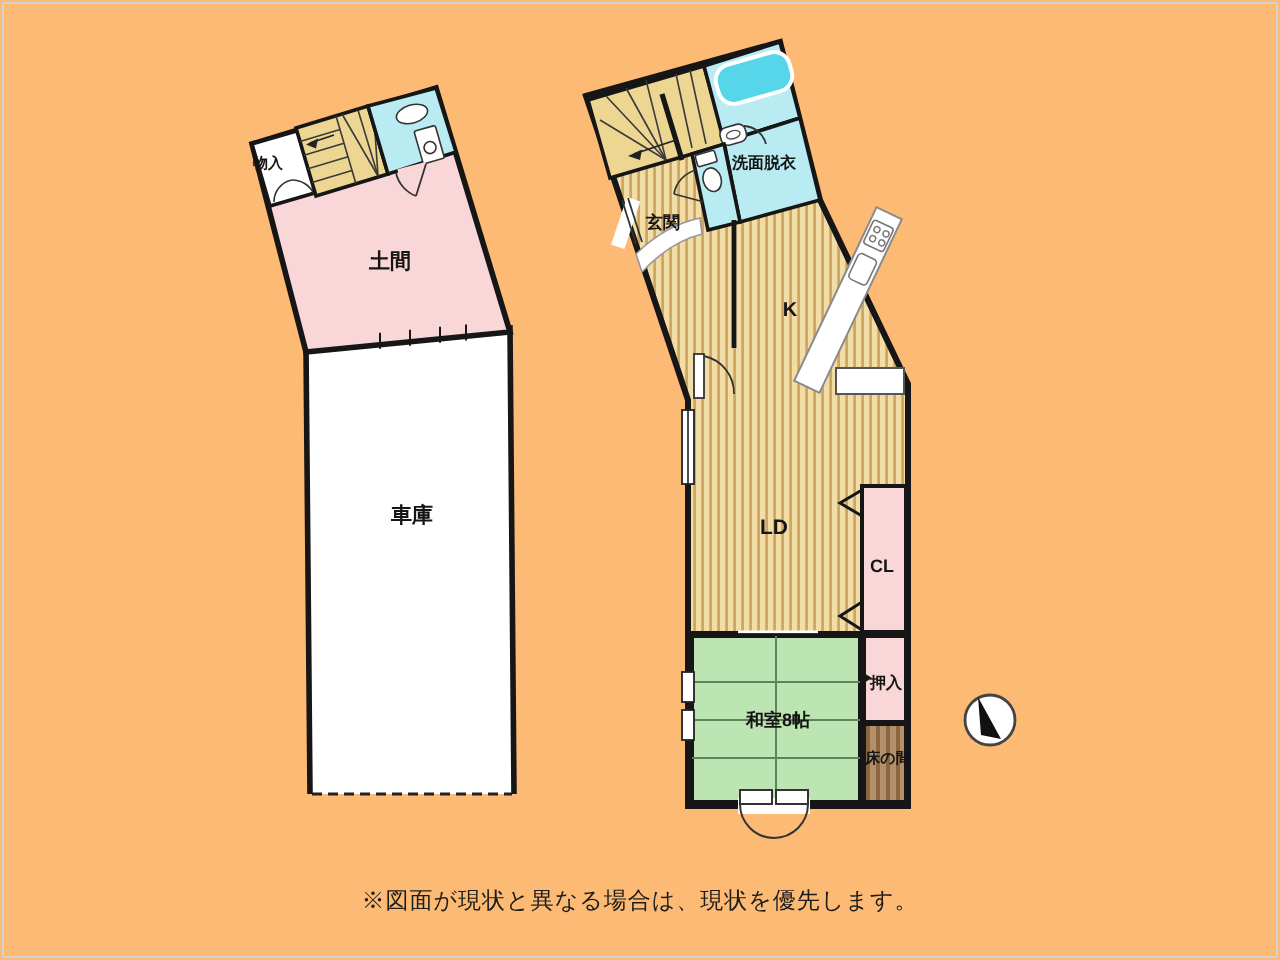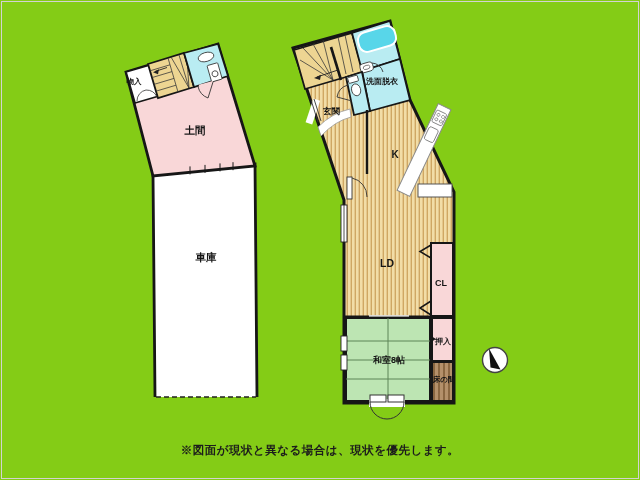--- a/index.html
+++ b/index.html
@@ -1,21 +1,21 @@
 <!DOCTYPE html>
 <html><head>
 <meta charset="utf-8">
 <style>
   html,body{margin:0;padding:0;background:#ffffff;}
-  .canvas{position:relative;width:640px;height:480px;background:#84cc16;overflow:hidden;
+  .canvas{position:relative;width:640px;height:480px;background:#fdba74;overflow:hidden;
           font-family:"Liberation Sans",sans-serif;}
   svg{position:absolute;left:0;top:0;}
   svg text{font-family:"Liberation Sans",sans-serif;fill:#151515;font-weight:600;}
   .caption{position:absolute;left:0;right:0;top:443px;text-align:center;
-           font-size:11.5px;font-weight:bold;color:#1c1c1c;letter-spacing:0.5px;}
+           font-size:11.5px;font-weight:normal;color:#1c1c1c;letter-spacing:0.5px;}
 </style>
 </head>
 <body>
 
 <div class="canvas">
 <svg width="640" height="480" viewBox="0 0 640 480">
   <defs>
     <pattern id="pFloor" width="4" height="10" patternUnits="userSpaceOnUse">
       <rect x="0" y="0" width="4" height="10" fill="#f2dda7"></rect>
       <rect x="2.6" y="0" width="1.4" height="10" fill="#cfa763"></rect>

